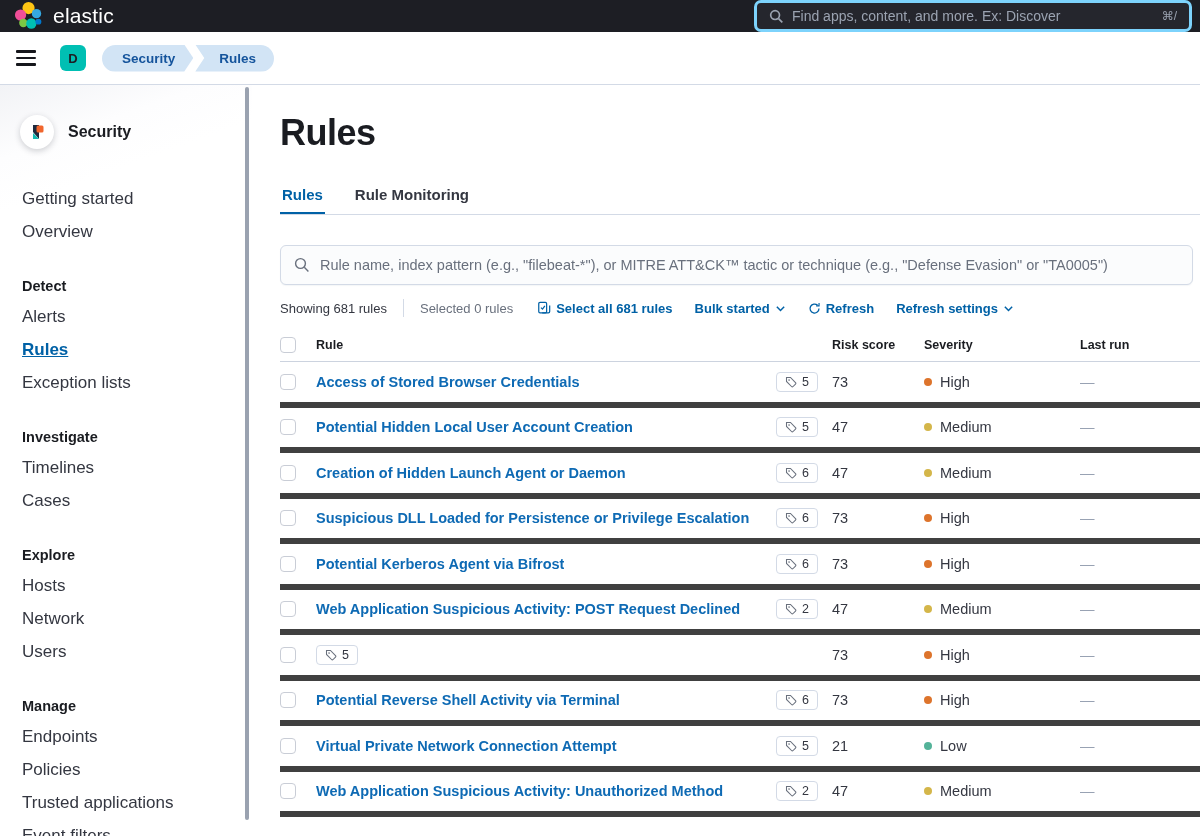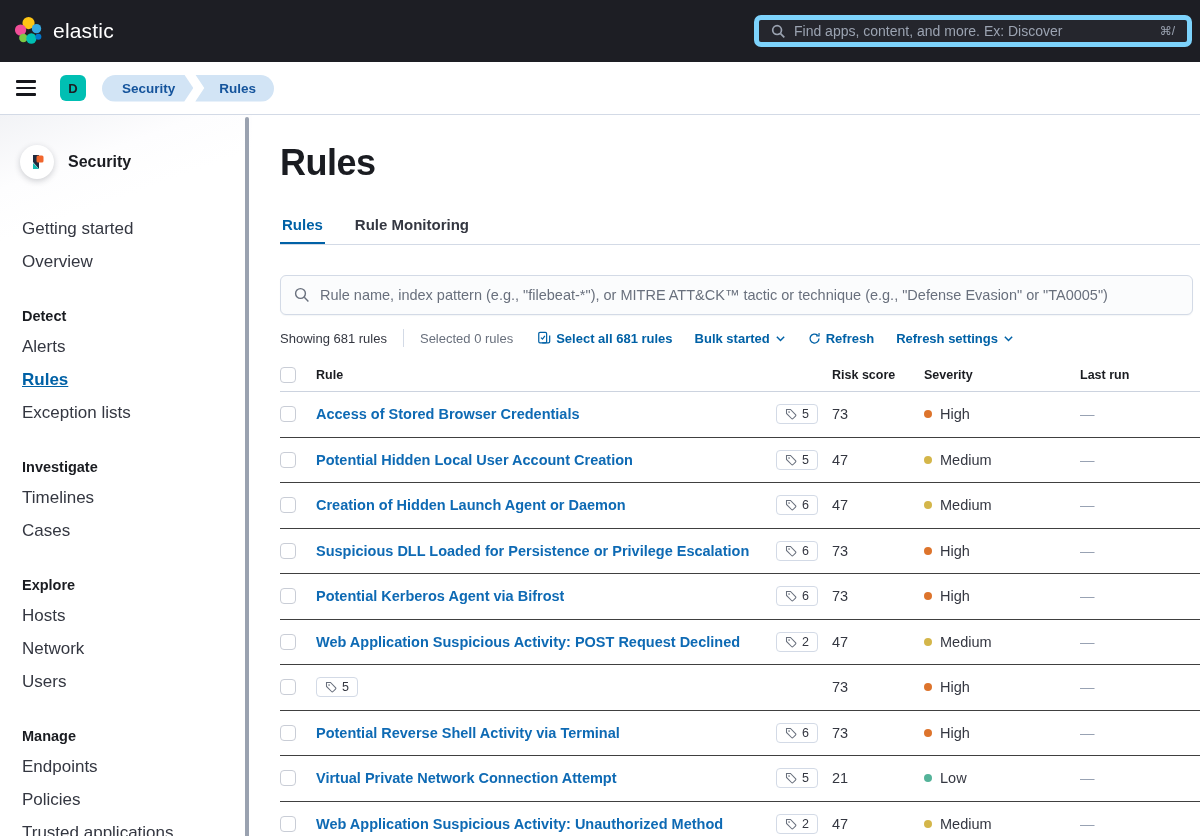--- a/index.html
+++ b/index.html
@@ -1,25 +1,25 @@
 <!DOCTYPE html>
 <html><head>
 <meta charset="utf-8">
 <style>
   * { margin:0; padding:0; box-sizing:border-box; }
   html,body { width:1200px; height:836px; overflow:hidden; background:#fff;
     font-family:"Liberation Sans","DejaVu Sans",sans-serif; color:#343741; }
 
   
-  .top-bar { height:62px; background:#1d1e24; display:flex; align-items:center;
+  .top-bar { height:32px; background:#1d1e24; display:flex; align-items:center;
     padding:0 8px 0 14px; }
   .logo { display:flex; align-items:center; gap:9px; cursor:pointer; }
   .logo-text { color:#fff; font-size:21px; font-weight:400; letter-spacing:.2px; }
   .hdr-search { margin-left:auto; width:438px; height:32px; background:#25262d;
-    border:5px solid #7dd3fc; border-radius:7px; display:flex; align-items:center;
+    border:3px solid #7dd3fc; border-radius:7px; display:flex; align-items:center;
     gap:8px; padding:0 12px; }
   .hdr-search input { flex:1; background:transparent; border:none; outline:none;
     color:#d4dae5; font-size:14px; font-family:inherit; }
   .hdr-search input::placeholder { color:#9ba3b1; }
   .hdr-shortcut { color:#9ba3b1; font-size:12px; white-space:nowrap; }
 
   
   .crumb-bar { height:53px; background:#fff; border-bottom:1px solid #d3dae6;
     display:flex; align-items:center; padding:0 16px; }
   .hamburger { width:20px; display:flex; flex-direction:column; gap:4px; cursor:pointer; }
@@ -70,21 +70,21 @@
   .util-text { color:#343741; }
   .util-sub { color:#69707d; }
   .vdiv { width:1px; height:18px; background:#d3dae6; margin:0 16px; }
   .util-link { color:#0061a6; font-weight:600; display:flex; align-items:center; gap:5px;
     cursor:pointer; margin-right:22px; white-space:nowrap; }
   .util-links { display:flex; align-items:flex-end; margin-left:6px; }
 
   
   .rules-table { margin-top:12px; }
   .tr { display:grid; grid-template-columns:36px 1fr 92px 156px 120px;
-    align-items:center; border-bottom:1px solid #404040; }
+    align-items:center; border-bottom:6px solid #404040; }
   .tr.head { border-bottom:1px solid #ccd3df; }
   .th { font-size:12.5px; font-weight:700; color:#1a1c21; padding:9px 0; }
   .tr:not(.head) { height:45.5px; }
   .checkbox { width:16px; height:16px; border:1px solid #c9cdd6; border-radius:4px;
     background:#fff; cursor:pointer; }
   .rule-cell { display:flex; align-items:center; justify-content:space-between;
     padding-right:14px; min-width:0; }
   .rule-link { color:#0e6ab4; font-size:14.5px; font-weight:600; cursor:pointer;
     white-space:nowrap; overflow:hidden; text-overflow:ellipsis; }
   .tag-badge { display:inline-flex; align-items:center; gap:5px; border:1px solid #d3dae6;

